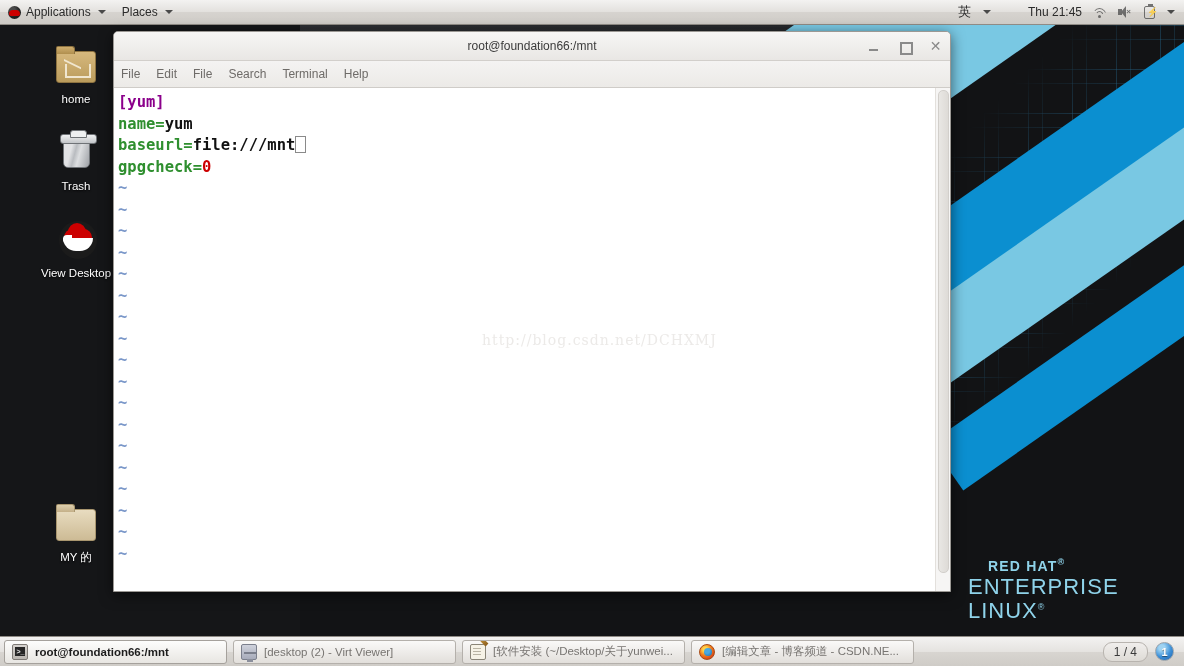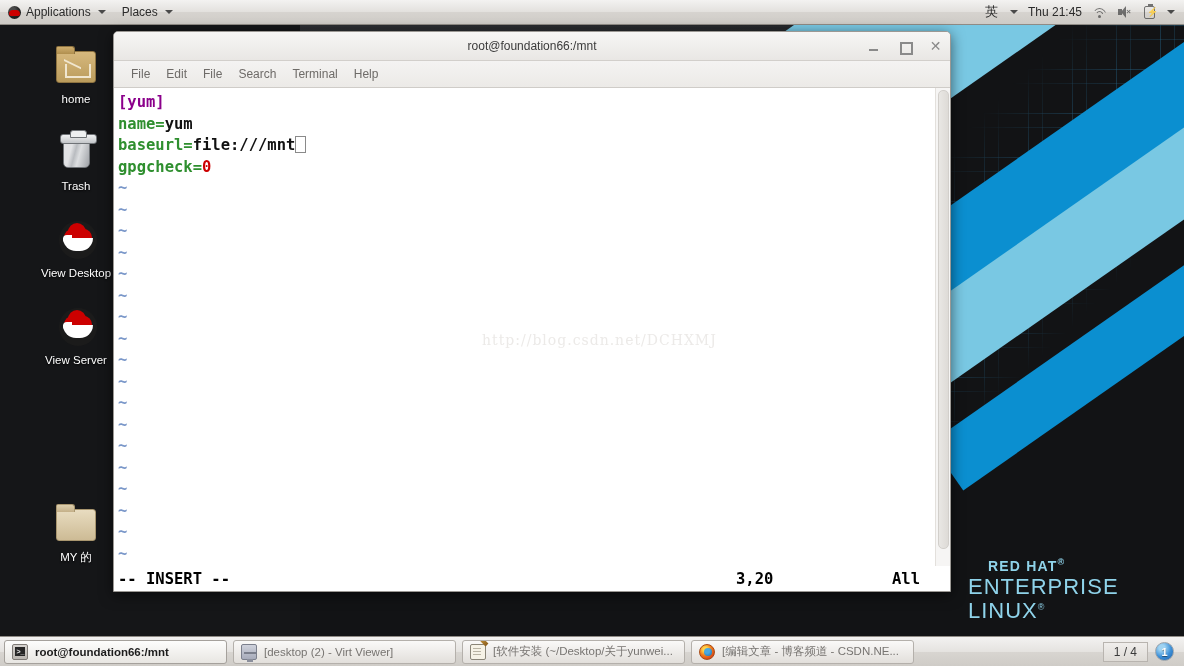--- a/index.html
+++ b/index.html
@@ -102,21 +102,21 @@
     background:#cc0000; border-radius:6px 6px 3px 3px;
   }
   .caret-down {
     width:0;height:0;border-left:4px solid transparent;border-right:4px solid transparent;
     border-top:4px solid #4a4a4a; margin-left:2px;
   }
   .panel-right {
     margin-left:auto; display:flex; align-items:center; gap:10px; padding-right:9px;
   }
   .panel-right .imtxt { font-size:13px; }
-  .clock { font-size:12px; }
+  .clock { font-size:12px;margin-left:27px; }
   .tray-icon { width:15px; height:14px; position:relative; opacity:.75; }
 
   
   .ic-wifi::before, .ic-wifi::after, .ic-wifi span {
     content:""; position:absolute; border:1.5px solid #4a4a4a;
     border-bottom-color:transparent; border-left-color:transparent; border-right-color:transparent;
     border-radius:50% 50% 0 0 / 100% 100% 0 0;
   }
   .ic-wifi::before { left:0; top:3px; width:13px; height:7px; }
   .ic-wifi::after { left:3px; top:6px; width:7px; height:4px; }
@@ -225,21 +225,21 @@
     position:absolute; right:8px; top:0; height:29px;
     display:flex; align-items:center; gap:18px;
   }
   .wb { width:13px; height:13px; position:relative; cursor:default; }
   .wb-min::after { content:""; position:absolute; left:2px; top:9px; width:9px; height:2px; background:#8a8a8a; }
   .wb-max::after { content:""; position:absolute; left:2px; top:2px; width:9px; height:9px; border:2px solid #8a8a8a; }
   .wb-close { color:#8a8a8a; font-size:14px; line-height:13px; text-align:center; font-family:"Liberation Sans",sans-serif;}
 
   .menubar {
     height:27px; flex:0 0 27px; display:flex; align-items:center;
-    padding-left:10px; gap:2px;
+    gap:2px;
     background:linear-gradient(to bottom,#f4f3f2,#eceae7);
     border-bottom:1px solid #cfccc8;
   }
   .menubar .mi {
     font-size:12px; color:#6e6b68; padding:3px 7px; border-radius:2px; cursor:default;
   }
 
   .term-body {
     flex:1 1 auto; position:relative; background:#ffffff; display:flex;
     overflow:hidden;
@@ -332,21 +332,21 @@
     border:1px solid #a84a14;
   }
   .tico-fx::after {
     content:""; position:absolute; left:4px; top:3px; width:8px; height:8px;
     border-radius:50%; background:radial-gradient(circle at 40% 35%, #4aa8e0 0 35%, #1c6fae 100%);
   }
 
   .tb-right { margin-left:auto; display:flex; align-items:center; gap:7px; padding-right:6px; }
   .wscount {
     font-size:12px; color:#3b3b3b; padding:2px 10px;
-    border:1px solid #b8b4af; border-radius:0;
+    border:1px solid #b8b4af; border-radius:9px;
     background:linear-gradient(to bottom,#f0eeec,#dedbd6);
   }
   .wsball {
     width:19px; height:19px; border-radius:50%;
     background:radial-gradient(circle at 35% 28%, #9fd3f2 0 18%, #3d90d8 55%, #1e5fa8 100%);
     border:1px solid #9aa3ab;
     color:#fff; font-size:11px; font-weight:bold;
     display:flex; align-items:center; justify-content:center;
     text-shadow:0 1px 1px rgba(0,0,0,.5);
   }
@@ -392,29 +392,20 @@
   <div class="dicon" style="left:22px; top:194px;">
     <div class="ic-art">
       <div class="rhlogo">
           <div class="hat"></div>
           <div class="brim"></div>
         </div>
     </div>
     <div class="lbl">View Desktop</div>
   </div>
 
-  <div class="dicon" style="left:22px; top:281px;">
-    <div class="ic-art">
-      <div class="rhlogo">
-          <div class="hat"></div>
-          <div class="brim"></div>
-        </div>
-    </div>
-    <div class="lbl">View Server</div>
-  </div>
 
 
   <div class="dicon" style="left:22px; top:478px;">
     <div class="ic-art">
         <div class="folder"></div>
       </div>
     <div class="lbl">MY 的</div>
   </div>
 </div>
 
@@ -465,25 +456,20 @@
   </div>
 
   <div class="term-body">
     <div class="term-text" id="vim-buffer"><div><span class="c-magenta">[yum]</span></div><div><span class="c-green">name=</span><span class="c-black">yum</span></div><div><span class="c-green">baseurl=</span><span class="c-black">file:///mnt</span><span class="cursor-box"></span></div><div><span class="c-green">gpgcheck=</span><span class="c-red">0</span></div><div class="c-tilde">~</div><div class="c-tilde">~</div><div class="c-tilde">~</div><div class="c-tilde">~</div><div class="c-tilde">~</div><div class="c-tilde">~</div><div class="c-tilde">~</div><div class="c-tilde">~</div><div class="c-tilde">~</div><div class="c-tilde">~</div><div class="c-tilde">~</div><div class="c-tilde">~</div><div class="c-tilde">~</div><div class="c-tilde">~</div><div class="c-tilde">~</div><div class="c-tilde">~</div><div class="c-tilde">~</div><div class="c-tilde">~</div></div>
     <div class="watermark">http://blog.csdn.net/DCHXMJ</div>
     <div class="scrollbar">
       <div class="scroll-thumb"></div>
     </div>
   </div>
 
-  <div class="statusline">
-    <span>-- INSERT --</span>
-    <span class="sl-ruler">3,20</span>
-    <span class="sl-all">All</span>
-  </div>
 </div>
 
 <div id="taskbar">
   <div class="task active">
     <span class="tico tico-term">
         <b>&gt;_</b>
       </span>
     <span class="txt">root@foundation66:/mnt</span>
   </div>
   <div class="task">

